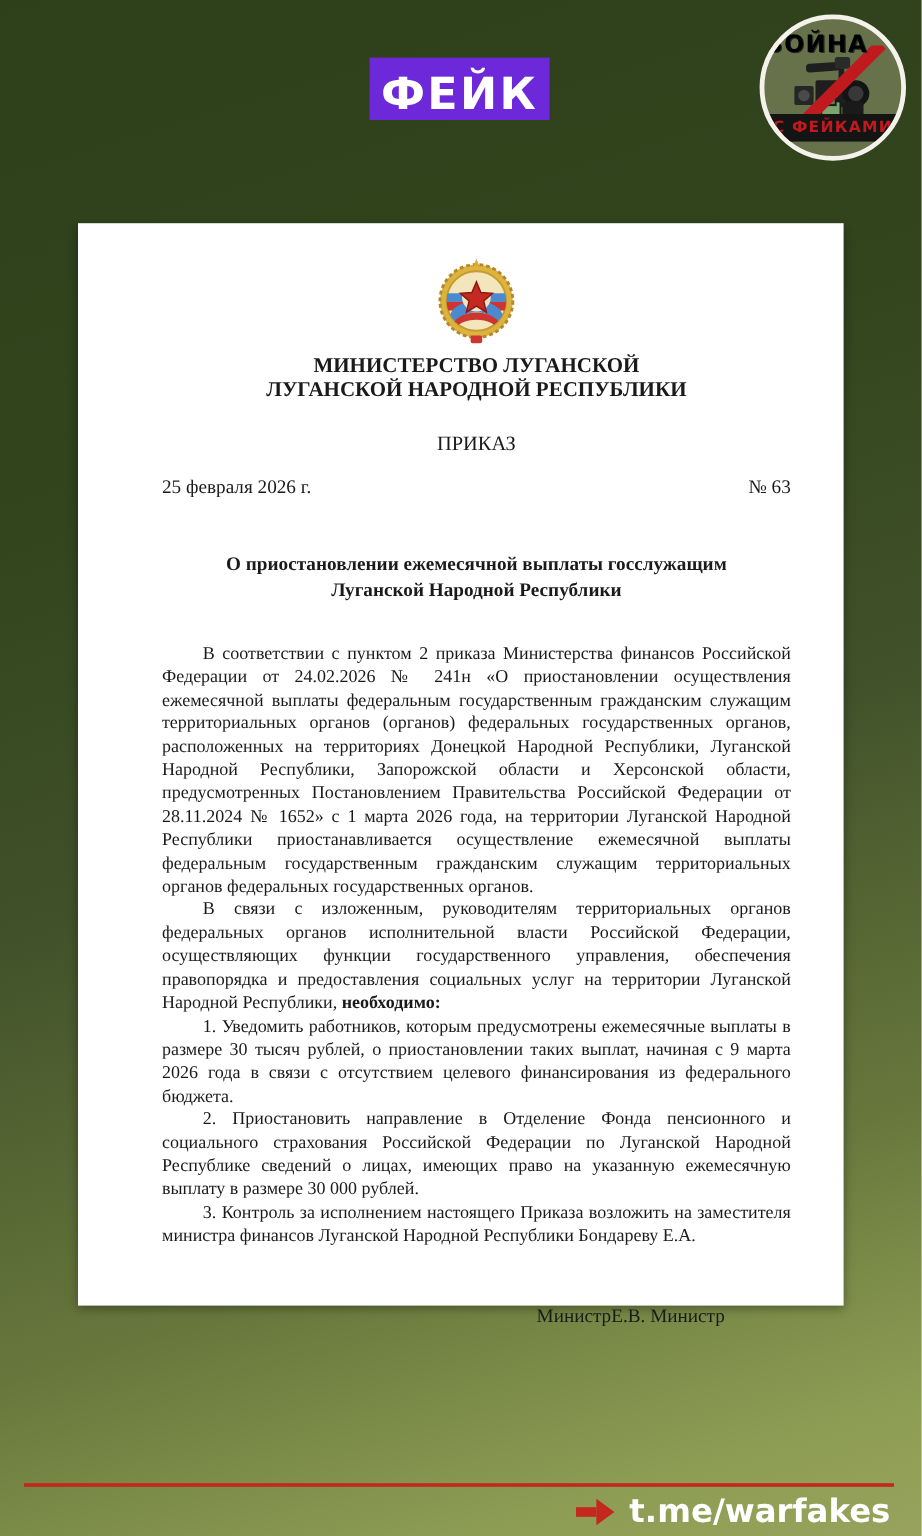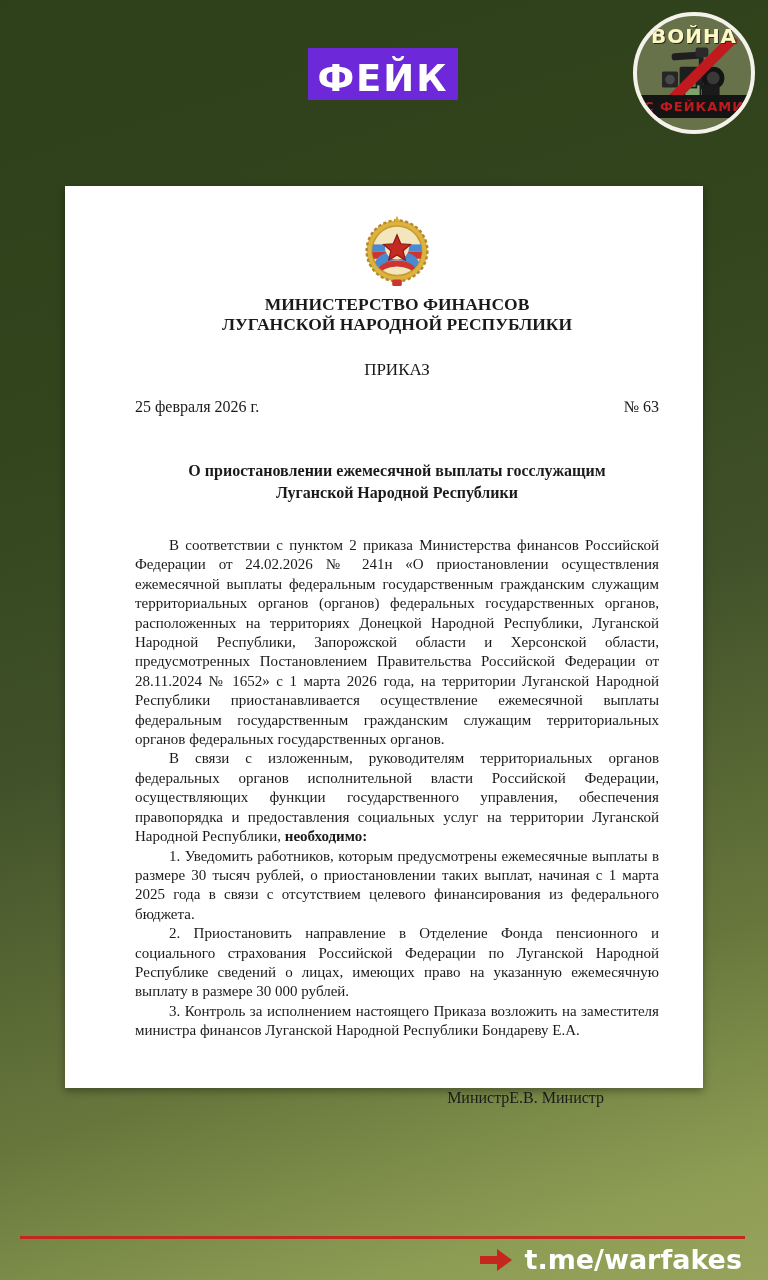--- a/index.html
+++ b/index.html
@@ -17,22 +17,22 @@
     font-family:"DejaVu Sans","Liberation Sans",sans-serif;
   }
   
   .logo{
     position:absolute;left:633px;top:12px;width:122px;height:122px;
     border-radius:50%;background:#67724a;border:4px solid #f4f2ea;
     box-sizing:border-box;overflow:hidden;
   }
   .logo-inner{position:relative;width:100%;height:100%;}
   .logo-top-text{
-    position:absolute;top:8px;left:0;right:0;text-align:center;
-    color:#fef9c3;font-weight:bold;font-size:20px;letter-spacing:1px;
+    position:absolute;top:8px;left:0;right:0;text-align:left;
+    color:#000000;font-weight:bold;font-size:20px;letter-spacing:1px;
     text-shadow:1px 1px 0 #2a2a2a;z-index:3;
     font-family:"DejaVu Sans","Liberation Sans",sans-serif;
   }
   .logo-camera{position:absolute;left:8px;top:22px;width:98px;height:80px;z-index:2;}
   .logo-band{
     position:absolute;left:-4px;right:-4px;bottom:12px;height:23px;background:#141414;
     display:flex;align-items:center;justify-content:center;z-index:4;
   }
   .logo-band-text{
     color:#c01a1e;font-weight:bold;font-size:13px;letter-spacing:1px;
@@ -142,40 +142,40 @@
 
       <circle cx="50" cy="42" r="15" fill="#f3e6bd"></circle>
     </g>
 
     <polygon points="50,26 54.7,37.2 66.8,38.1 57.6,45.9 60.4,57.7 50,51.3 39.6,57.7 42.4,45.9 33.2,38.1 45.3,37.2" fill="#c42a22" stroke="#8c1812" stroke-width="1.5"></polygon>
 
     <rect x="44" y="82" width="12" height="8" rx="2" fill="#cd3531"></rect>
   </svg>
 
   <div class="ministry">
-    <div>МИНИСТЕРСТВО ФИНАНСОВ</div>
+    <div>МИНИСТЕРСТВО ЛУГАНСКОЙ</div>
     <div>ЛУГАНСКОЙ НАРОДНОЙ РЕСПУБЛИКИ</div>
   </div>
 
   <div class="doc-type">ПРИКАЗ</div>
 
   <div class="date-row">
     <span>25 февраля 2026 г.</span>
     <span>№ 63</span>
   </div>
 
   <div class="doc-title">
     <div>О приостановлении ежемесячной выплаты госслужащим</div>
     <div>Луганской Народной Республики</div>
   </div>
 
   <div class="body-text">
     <p>В соответствии с пунктом 2 приказа Министерства финансов Российской Федерации от 24.02.2026 № 241н «О приостановлении осуществления ежемесячной выплаты федеральным государственным гражданским служащим территориальных органов (органов) федеральных государственных органов, расположенных на территориях Донецкой Народной Республики, Луганской Народной Республики, Запорожской области и Херсонской области, предусмотренных Постановлением Правительства Российской Федерации от 28.11.2024 № 1652» с 1 марта 2026 года, на территории Луганской Народной Республики приостанавливается осуществление ежемесячной выплаты федеральным государственным гражданским служащим территориальных органов федеральных государственных органов.</p>
     <p><span>В связи с изложенным, руководителям территориальных органов федеральных органов исполнительной власти Российской Федерации, осуществляющих функции государственного управления, обеспечения правопорядка и предоставления социальных услуг на территории Луганской Народной Республики, </span><b>необходимо:</b></p>
-    <p>1. Уведомить работников, которым предусмотрены ежемесячные выплаты в размере 30 тысяч рублей, о приостановлении таких выплат, начиная с 1 марта 2025 года в связи с отсутствием целевого финансирования из федерального бюджета.</p>
+    <p>1. Уведомить работников, которым предусмотрены ежемесячные выплаты в размере 30 тысяч рублей, о приостановлении таких выплат, начиная с 9 марта 2026 года в связи с отсутствием целевого финансирования из федерального бюджета.</p>
     <p>2. Приостановить направление в Отделение Фонда пенсионного и социального страхования Российской Федерации по Луганской Народной Республике сведений о лицах, имеющих право на указанную ежемесячную выплату в размере 30 000 рублей.</p>
     <p>3. Контроль за исполнением настоящего Приказа возложить на заместителя министра финансов Луганской Народной Республики Бондареву Е.А.</p>
   </div>
 
   <div class="sig-row">
     <span class="sig-role">Министр</span>
     <span class="sig-name">Е.В. Министр</span>
   </div>
 </div>
 

